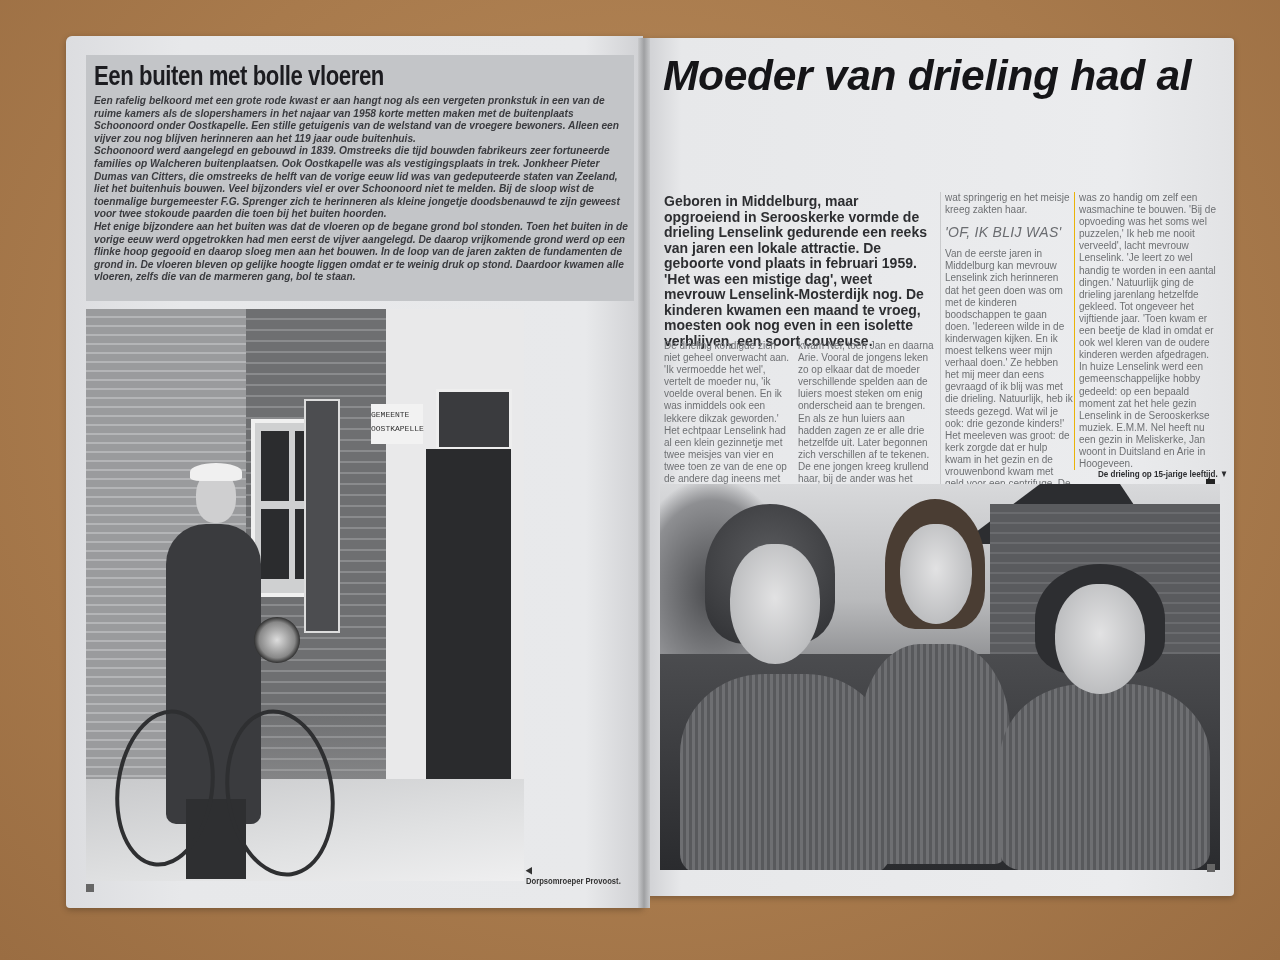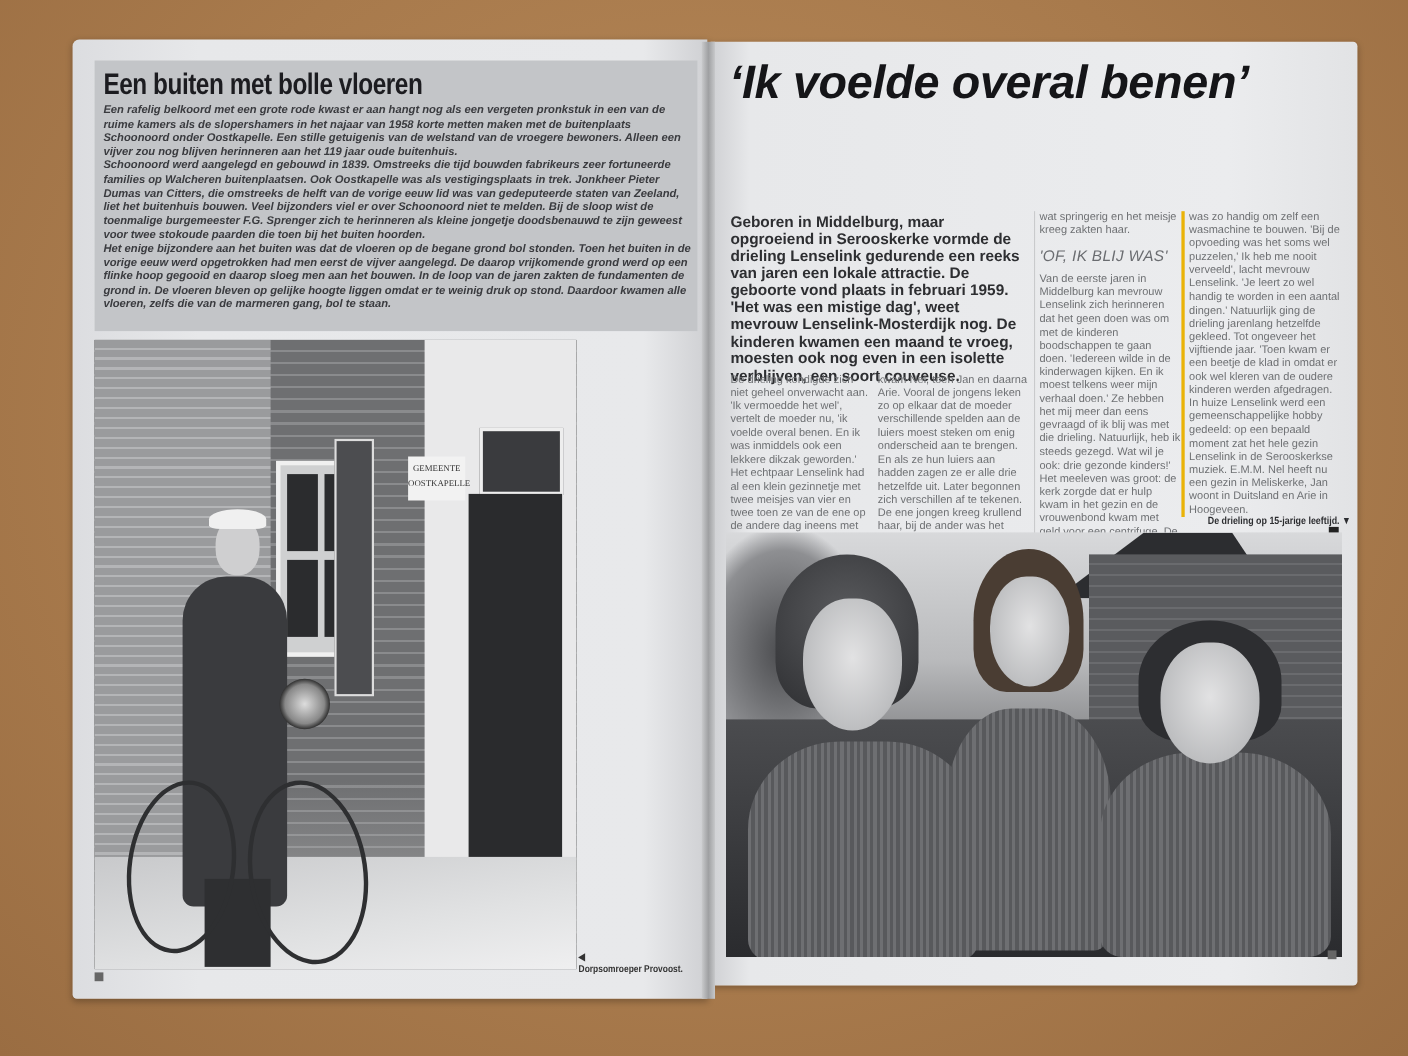--- a/index.html
+++ b/index.html
@@ -44,21 +44,21 @@
     overflow:hidden;
   }
   .photo-left .wall-left { position:absolute; left:0; top:0; width:160px; height:470px;
     background:repeating-linear-gradient(180deg,#9a9b9d 0 7px,#b4b5b7 7px 9px); }
   .photo-left .window-frame { position:absolute; left:165px; top:110px; width:80px; height:170px; background:#cfd0d1; border:4px solid #f0f0f0; }
   .photo-left .window-frame .pane { position:absolute; background:#2b2c2e; }
   .photo-left .shutter { position:absolute; left:218px; top:90px; width:32px; height:230px; background:#4c4d50; border:2px solid #ddd; }
   .photo-left .door-frame { position:absolute; left:300px; top:0; width:138px; height:540px; background:#e9e9ea; }
   .photo-left .door { position:absolute; left:340px; top:140px; width:85px; height:400px; background:#2a2b2d; }
   .photo-left .door-panel { position:absolute; left:350px; top:80px; width:70px; height:55px; background:#3a3b3e; border:3px solid #eee; }
-  .photo-left .sign { position:absolute; left:285px; top:106px; width:52px; height:40px; background:#f2f2f2; font-family:Liberation Serif, serif; font-size:8px; color:#333; text-align:center; line-height:14px; padding-top:4px; box-sizing:border-box; }
+  .photo-left .sign { position:absolute; left:285px; top:95px; width:52px; height:40px; background:#f2f2f2; font-family:Liberation Mono, monospace; font-size:8px; color:#333; line-height:14px; padding-top:4px; box-sizing:border-box; }
   .photo-left .pavement { position:absolute; left:0; top:470px; width:438px; height:102px;
     background:linear-gradient(170deg,#c8c9cb 0%,#e0e1e2 60%,#efeff0 100%); }
   .photo-left .person-body { position:absolute; left:80px; top:215px; width:95px; height:300px; background:#3a3b3e; border-radius:40px 40px 10px 10px; }
   .photo-left .person-head { position:absolute; left:110px; top:162px; width:40px; height:52px; background:#cfcfd0; border-radius:45%; }
   .photo-left .cap { position:absolute; left:104px; top:154px; width:52px; height:18px; background:#f0f0f0; border-radius:50% 50% 20% 20%; }
   .photo-left .bell { position:absolute; left:168px; top:308px; width:46px; height:46px; border-radius:50%; background:radial-gradient(circle,#ddd 0%,#888 55%,#333 70%); }
   .photo-left .wheel { position:absolute; border:4px solid #2e2f31; border-radius:50%; }
   .photo-left .legs { position:absolute; left:100px; top:490px; width:60px; height:80px; background:#2e2f31; }
 
   .caption-left { position:absolute; left:526px; top:866px; font-size:9px; font-weight:bold; color:#333; transform:scaleX(0.85); transform-origin:left; white-space:nowrap; }
@@ -76,21 +76,21 @@
     position:absolute; left:664px; top:194px; width:268px;
     font-size:14px; line-height:15.5px; font-weight:bold; color:#2d2e31;
   }
   .col {
     position:absolute; font-size:10px; line-height:12.1px; color:#6e7073; filter:blur(0.25px);
   }
   .col p { margin:0; }
   .col-1 { left:664px; top:340px; width:128px; }
   .col-2 { left:798px; top:340px; width:136px; }
   .col-3 { left:940px; top:192px; width:128px; border-left:1px solid #c9cacc; padding-left:4px; }
-  .col-4 { left:1074px; top:192px; width:140px; border-left:3px solid #eab308; padding-left:4px; }
+  .col-4 { left:1074px; top:192px; width:140px; border-left:1px solid #eab308; padding-left:4px; }
   .subhead { font-style:italic; font-size:14px; color:#6a6c70; margin:10px 0 10px 0; letter-spacing:0.3px; }
   .end-mark { display:inline-block; width:9px; height:9px; background:#222; position:absolute; right:4px; bottom:-18px; }
   .caption-right {
     position:absolute; left:1080px; top:468px; font-size:9.5px; font-weight:bold; color:#2c2d30;
     transform:scaleX(0.85); transform-origin:right; white-space:nowrap; right:52px; left:auto; text-align:right;
   }
 
   
   .photo-right {
     position:absolute; left:660px; top:484px; width:560px; height:386px; overflow:hidden;
@@ -147,21 +147,21 @@
   <div class="wheel" style="left:140px;top:400px;width:100px;height:160px;transform:rotate(-8deg);"></div>
 </div>
 
 <div class="caption-left">
   <span class="arrow">◀</span>
   <span>Dorpsomroeper Provoost.</span>
 </div>
 <div class="pageno-left"></div>
 
 <div class="headline">
-  <div>‘Ik voelde overal benen’</div>
+  <div>Moeder van drieling had al</div>
 </div>
 
 <div class="lead">Geboren in Middelburg, maar opgroeiend in Serooskerke vormde de drieling Lenselink gedurende een reeks van jaren een lokale attractie. De geboorte vond plaats in februari 1959. 'Het was een mistige dag', weet mevrouw Lenselink-Mosterdijk nog. De kinderen kwamen een maand te vroeg, moesten ook nog even in een isolette verblijven, een soort couveuse.</div>
 
 <div class="col col-1">
   <p>De drieling kondigde zich niet geheel onverwacht aan. 'Ik vermoedde het wel', vertelt de moeder nu, 'ik voelde overal benen. En ik was inmiddels ook een lekkere dikzak geworden.' Het echtpaar Lenselink had al een klein gezinnetje met twee meisjes van vier en twee toen ze van de ene op de andere dag ineens met z'n zevenen waren. Eerst</p>
 </div>
 <div class="col col-2">
   <p>kwam Nel, toen Jan en daarna Arie. Vooral de jongens leken zo op elkaar dat de moeder verschillende spelden aan de luiers moest steken om enig onderscheid aan te brengen. En als ze hun luiers aan hadden zagen ze er alle drie hetzelfde uit. Later begonnen zich verschillen af te tekenen. De ene jongen kreeg krullend haar, bij de ander was het</p>
 </div>

